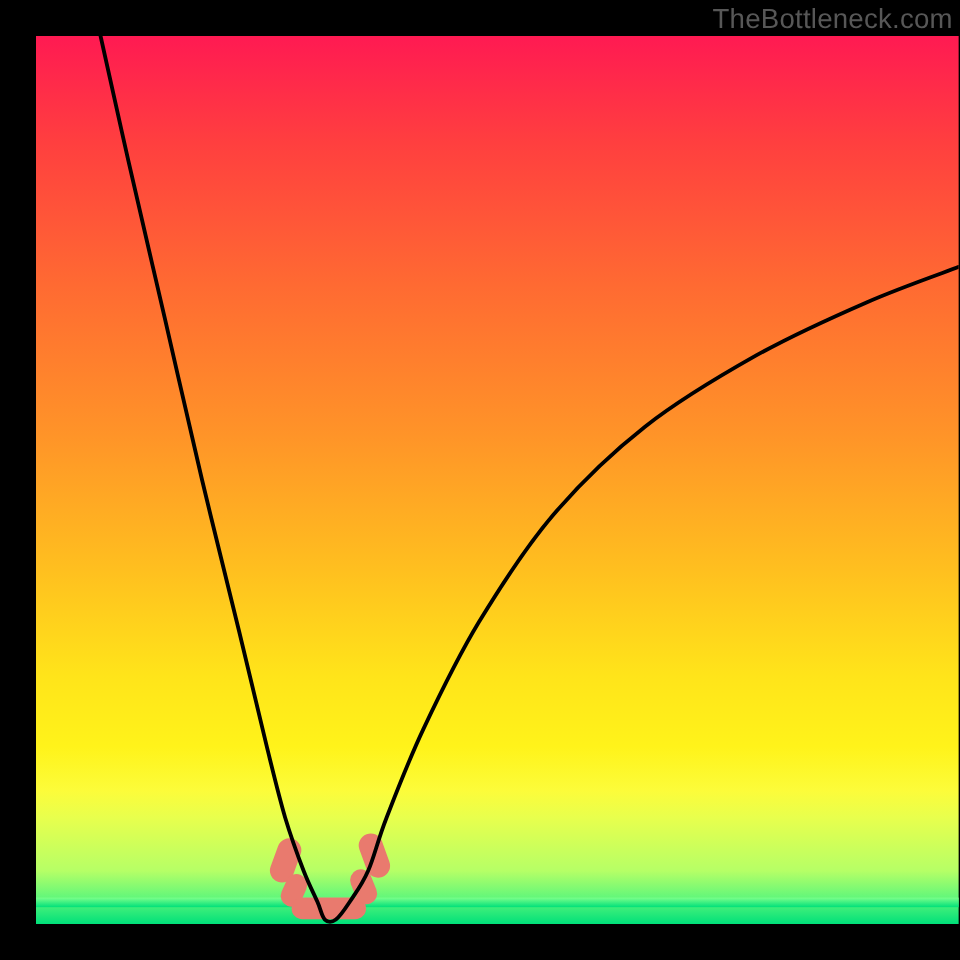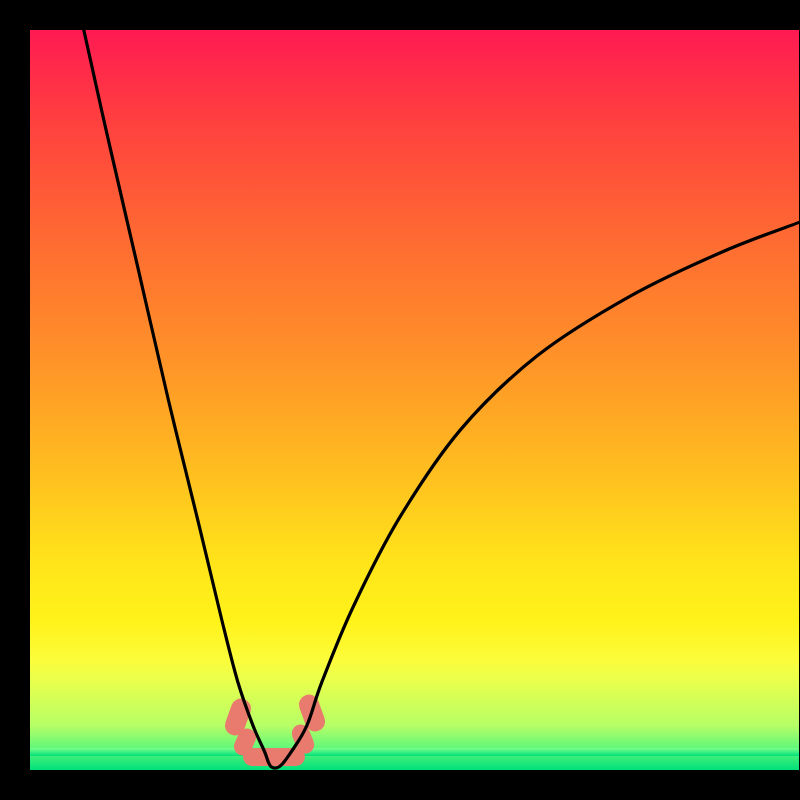--- a/index.html
+++ b/index.html
@@ -70,20 +70,21 @@
   svg.curve {
     position: absolute;
     inset: 0;
   }
 </style>
 </head>
 <body>
 
 <div class="frame">
 
+  <div class="watermark">TheBottleneck.com</div>
 
   <div class="plot-wrap">
 
     <div class="gradient"></div>
     <div class="green-stripe"></div>
 
     <div class="coral" style="left:198px; top:668px; width:20px; height:38px; transform:rotate(20deg);"></div>
     <div class="coral" style="left:206px; top:698px; width:18px; height:28px; transform:rotate(24deg);"></div>
     <div class="coral" style="left:213px; top:718px; width:62px; height:18px;"></div>
     <div class="coral" style="left:264px; top:694px; width:18px; height:30px; transform:rotate(-22deg);"></div>

